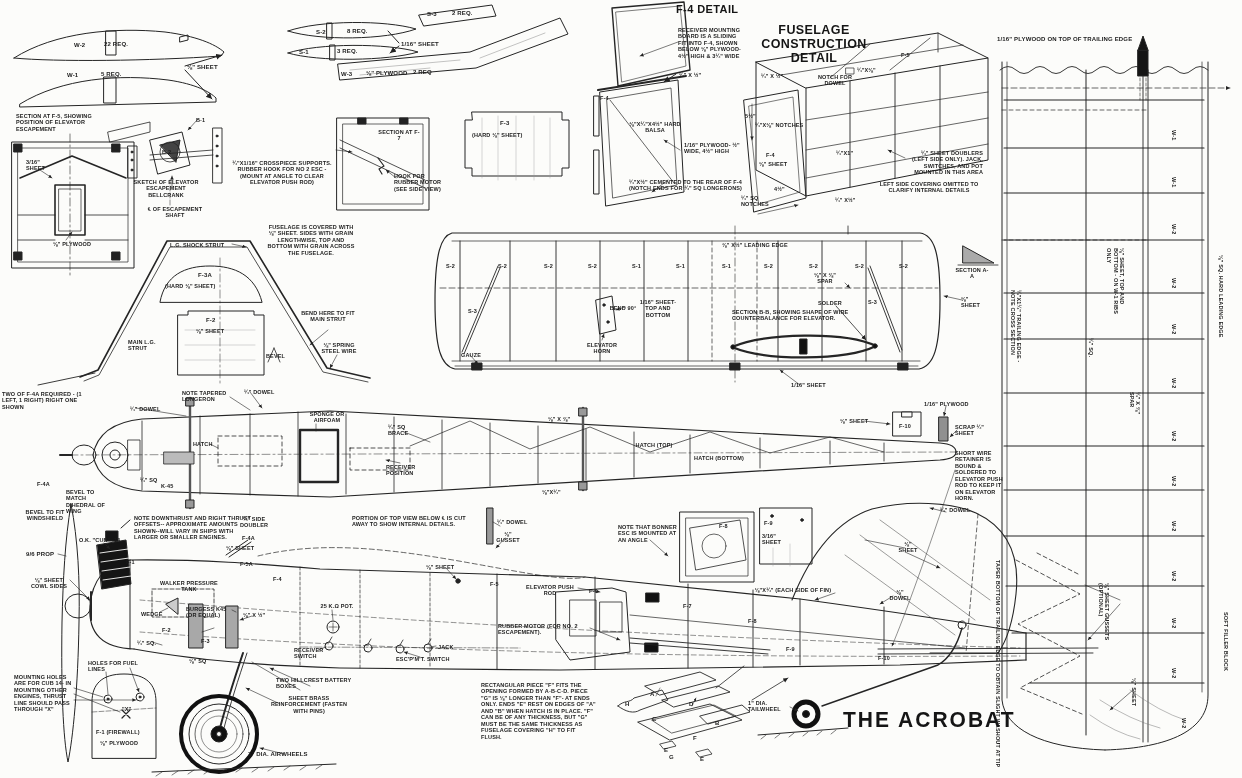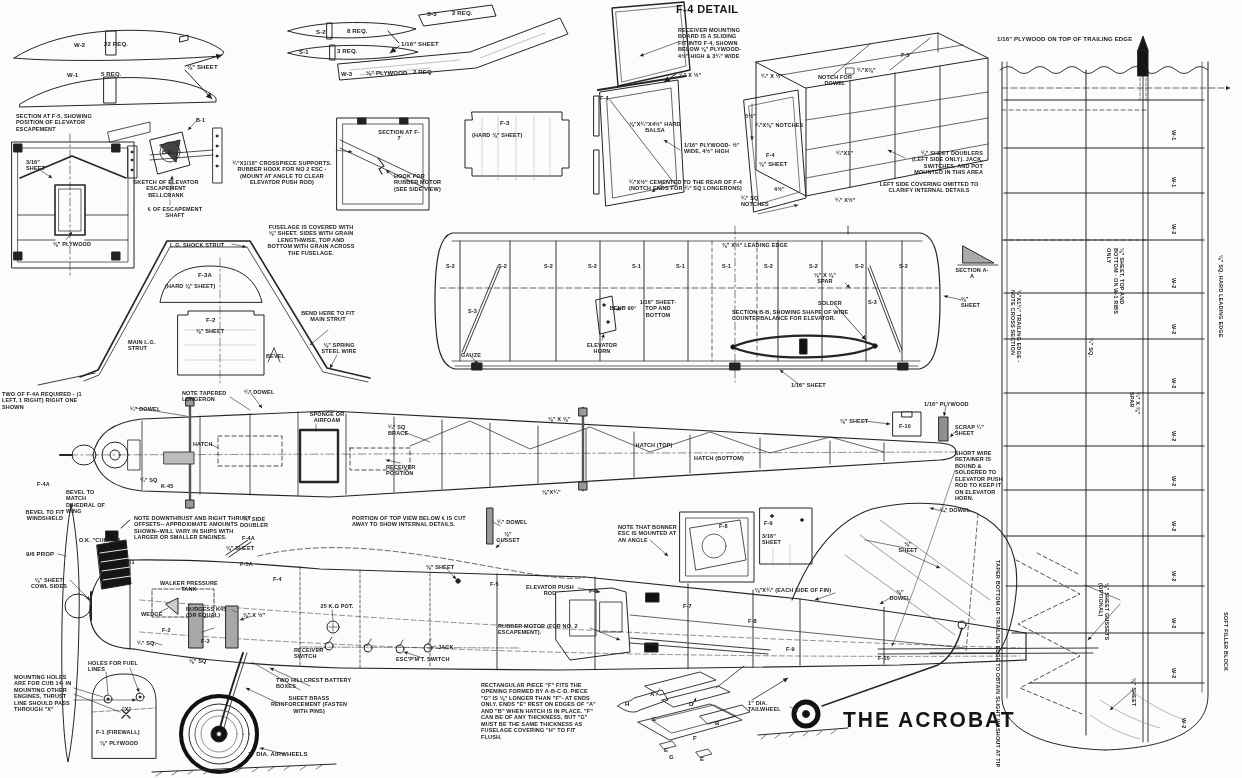--- a/index.html
+++ b/index.html
@@ -355,20 +355,21 @@
       <path d="M700,716 L742,705 L750,712 L708,724 Z" stroke-width="0.9"></path>
       <path d="M638,722 L710,704 L742,720 L670,740 Z" stroke-width="0.9"></path>
       <path d="M652,720 L714,705 L736,716 L672,733 Z" stroke-width="0.7"></path>
       <path d="M660,744 l12,-3 l4,5 l-12,3 Z M696,752 l12,-3 l4,5 l-12,3 Z" stroke-width="0.8"></path>
       <path d="M716,688 L744,666 M752,700 L788,678" stroke-width="0.8" marker-end="url(#ah)"></path>
       <path d="M656,696 L660,688 M692,706 L696,698" stroke-width="0.5" marker-end="url(#ah)"></path>
     </g>
   </svg>
 
   <div id="t-f4" class="hdr">F-4 DETAIL</div>
+  <div id="t-fus" class="hdr">FUSELAGE CONSTRUCTION DETAIL</div>
   <div id="t-main" class="hdr">THE ACROBAT</div>
 
   <div>
       <div class="lbl" style="left: 74px; top: 42px; font-size: 6px; white-space: nowrap;">W-2</div>
       <div class="lbl" style="left: 104px; top: 41px; font-size: 6px; white-space: nowrap;">22 REQ.</div>
       <div class="lbl" style="left: 67px; top: 72px; font-size: 6px; white-space: nowrap;">W-1</div>
       <div class="lbl" style="left: 101px; top: 71px; font-size: 6px; white-space: nowrap;">5 REQ.</div>
       <div class="lbl" style="left: 187px; top: 64px; font-size: 6px; white-space: nowrap;">⅛" SHEET</div>
       <div class="lbl" style="left: 316px; top: 29px; font-size: 6px; white-space: nowrap;">S-2</div>
       <div class="lbl" style="left: 347px; top: 28px; font-size: 6px; white-space: nowrap;">8 REQ.</div>

